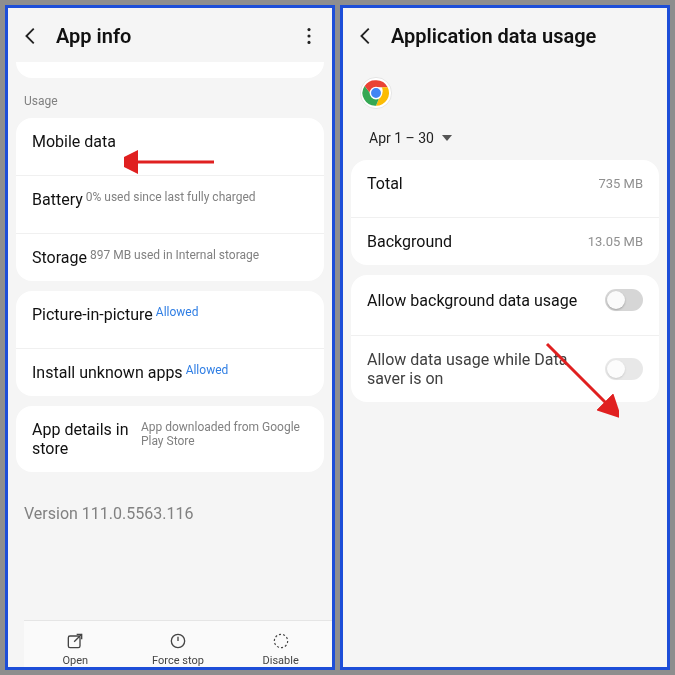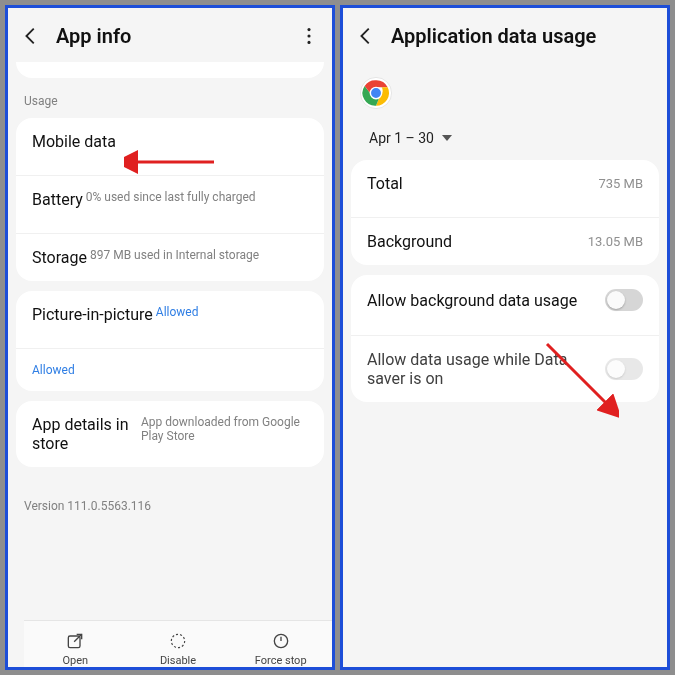--- a/index.html
+++ b/index.html
@@ -70,21 +70,21 @@
     .row-value-link {
       font-size: 12px;
       color: #2f7ee4;
     }
     .row-value-gray {
       font-size: 13px;
       color: #909090;
     }
     .version {
       color: #818181;
-      font-size: 12px;
+      font-size: 16px;
       padding: 22px 16px;
     }
     .bottom-bar {
       position: absolute;
       bottom: 0; left: 16px; right: 0;
       display: flex;
       background: #fafafa;
       border-top: 1px solid #e5e5e5;
       padding: 6px 0 0 0;
       text-align: right;
@@ -213,20 +213,21 @@
 
     <div class="card">
       <div class="row">
         <div class="row-content">
           <div class="row-title">Picture-in-picture</div>
           <div class="row-value-link">Allowed</div>
         </div>
       </div>
       <div class="row">
         <div class="row-content">
+          <div class="row-title">Install unknown apps</div>
           <div class="row-value-link">Allowed</div>
         </div>
       </div>
     </div>
 
     <div class="card">
       <div class="row">
         <div class="row-content">
           <div class="row-title">App details in store</div>
           <div class="row-sub">App downloaded from Google Play Store</div>
@@ -239,31 +240,31 @@
     <div class="bottom-bar">
       <div class="bb-item">
         <svg class="bb-icon" viewBox="0 0 24 24" fill="none" stroke="#444" stroke-width="1.6">
             <rect x="4" y="6" width="14" height="14" rx="2"></rect>
             <polyline points="14 4 20 4 20 10"></polyline>
             <line x1="20" y1="4" x2="11" y2="13"></line>
           </svg>
         <div>Open</div>
       </div>
       <div class="bb-item">
-        <svg class="bb-icon" viewBox="0 0 24 24" fill="none" stroke="#444" stroke-width="1.4" stroke-dasharray="2.5 2.5">
-            <circle cx="12" cy="12" r="8"></circle>
-          </svg>
-        <div>Disable</div>
-      </div>
-      <div class="bb-item">
         <svg class="bb-icon" viewBox="0 0 24 24" fill="none" stroke="#444" stroke-width="1.6">
             <circle cx="12" cy="12" r="8"></circle>
             <line x1="12" y1="7" x2="12" y2="12"></line>
           </svg>
         <div>Force stop</div>
+      </div>
+      <div class="bb-item">
+        <svg class="bb-icon" viewBox="0 0 24 24" fill="none" stroke="#444" stroke-width="1.4" stroke-dasharray="2.5 2.5">
+            <circle cx="12" cy="12" r="8"></circle>
+          </svg>
+        <div>Disable</div>
       </div>
     </div>
 
     <svg class="arrow arrow1" viewBox="0 0 92 28">
       <defs>
           <marker id="ah1" markerWidth="8" markerHeight="8" refX="2" refY="4" orient="auto">
             <polygon points="0,0 8,4 0,8" fill="#e02020"></polygon>
           </marker>
         </defs>
       <line x1="90" y1="12" x2="8" y2="12" stroke="#e02020" stroke-width="3" marker-end="url(#ah1)"></line>

